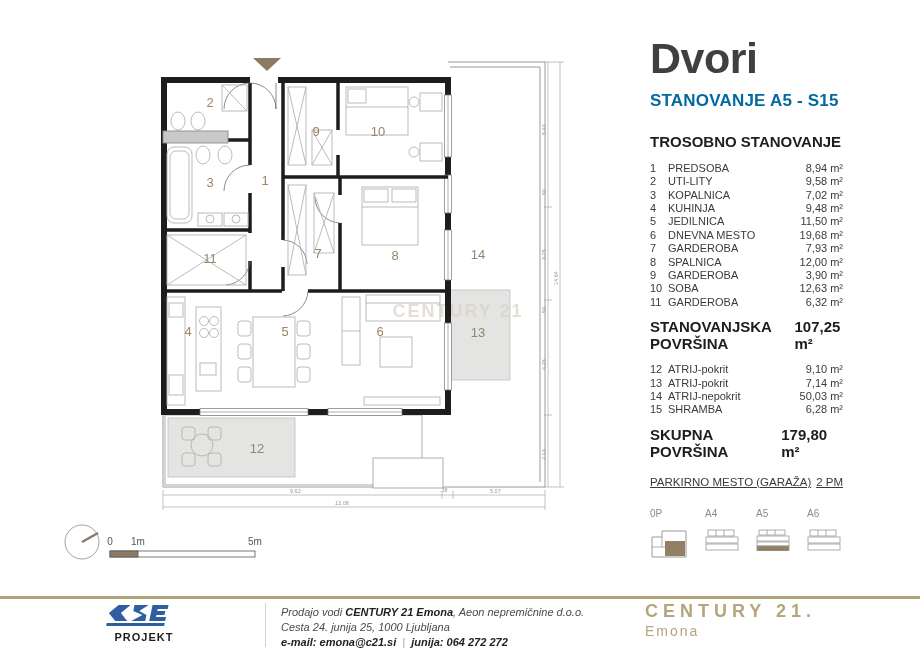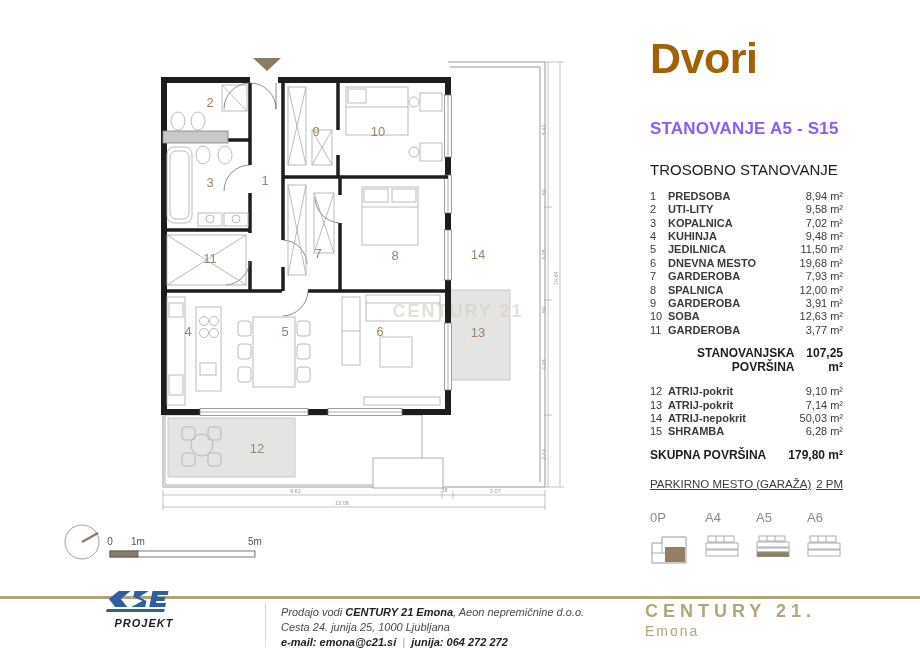--- a/index.html
+++ b/index.html
@@ -4,37 +4,37 @@
 <style>
   html,body{margin:0;padding:0;}
   body{
     width:920px;height:650px;position:relative;overflow:hidden;
     background:#ffffff;font-family:"Liberation Sans",sans-serif;color:#333;
   }
   
   .plan-wrap{position:absolute;left:50px;top:45px;width:520px;height:520px;}
   
   .panel{position:absolute;left:650px;top:36px;width:215px;}
-  .title{font-size:43px;line-height:1.04;font-weight:700;color:#a16207;letter-spacing:-0.5px;}
-  .subtitle{margin-top:38px;font-size:17px;font-weight:700;color:#8b5cf6;letter-spacing:0.2px;}
-  .aptype{margin-top:22px;font-size:15px;font-weight:400;color:#1d1d1d;}
+  .title{font-size:43px;line-height:1.04;font-weight:700;color:#404040;letter-spacing:-0.5px;}
+  .subtitle{margin-top:10px;font-size:17px;font-weight:700;color:#0369a1;letter-spacing:0.2px;}
+  .aptype{margin-top:22px;font-size:15px;font-weight:700;color:#1d1d1d;}
   .rooms{margin-top:12px;width:193px;}
   .arow{display:flex;font-size:11px;line-height:13.4px;color:#3a3a3a;}
   .arow .n{width:18px;flex:none;}
-  .arow .nm{flex:1;font-weight:bold;}
+  .arow .nm{flex:1;}
   .arow .ar{text-align:right;white-space:nowrap;}
-  .sumrow{display:flex;justify-content:space-between;font-size:12px;font-weight:700;color:#1d1d1d;width:193px;margin-top:9px;text-align:right;}
+  .sumrow{display:flex;justify-content:space-between;font-size:15px;font-weight:700;color:#1d1d1d;width:193px;margin-top:9px;}
   .extras{margin-top:11px;width:193px;}
   .parkrow{display:flex;justify-content:space-between;font-size:11.5px;color:#3a3a3a;width:193px;margin-top:16px;text-decoration:underline;}
   .miniplans{display:flex;gap:17px;margin-top:20px;width:210px;}
   .mini{display:flex;flex-direction:column;}
-  .mini .mlabel{font-size:13px;color:#8a8a8a;margin-bottom:10px;}
+  .mini .mlabel{font-size:10px;color:#8a8a8a;margin-bottom:10px;}
   
   .footer-line{position:absolute;left:0;top:596px;width:920px;height:3px;background:#b2a479;}
-  .cse-logo{position:absolute;left:105px;top:589px;width:78px;font-style:italic;}
+  .cse-logo{position:absolute;left:105px;top:603px;width:78px;}
   .footer-divider{position:absolute;left:265px;top:603px;width:1px;height:44px;background:#d4d4d4;}
   .footer-text{position:absolute;left:281px;top:605px;font-size:11px;line-height:15px;color:#4a4a4a;font-style:italic;}
   .footer-text b{color:#222;}
   .footer-text .sep{color:#b2a479;padding:0 6px;}
   .c21-logo{position:absolute;left:645px;top:601px;color:#b3a67c;}
   .c21-main{font-size:18px;font-weight:700;letter-spacing:5px;}
   .c21-sub{font-size:14px;letter-spacing:2px;margin-top:1px;}
 </style>
 </head>
 <body>
@@ -318,31 +318,31 @@
         <span class="ar">7,93 m²</span>
       </div>
     <div class="arow">
         <span class="n">8</span>
         <span class="nm">SPALNICA</span>
         <span class="ar">12,00 m²</span>
       </div>
     <div class="arow">
         <span class="n">9</span>
         <span class="nm">GARDEROBA</span>
-        <span class="ar">3,91 m²</span>
+        <span class="ar">3,90 m²</span>
       </div>
     <div class="arow">
         <span class="n">10</span>
         <span class="nm">SOBA</span>
         <span class="ar">12,63 m²</span>
       </div>
     <div class="arow">
         <span class="n">11</span>
         <span class="nm">GARDEROBA</span>
-        <span class="ar">3,77 m²</span>
+        <span class="ar">6,32 m²</span>
       </div>
   </div>
 
   <div class="sumrow">
     <span>STANOVANJSKA POVRŠINA</span>
     <span>107,25 m²</span>
   </div>
 
   <div class="extras">
     <div class="arow">

